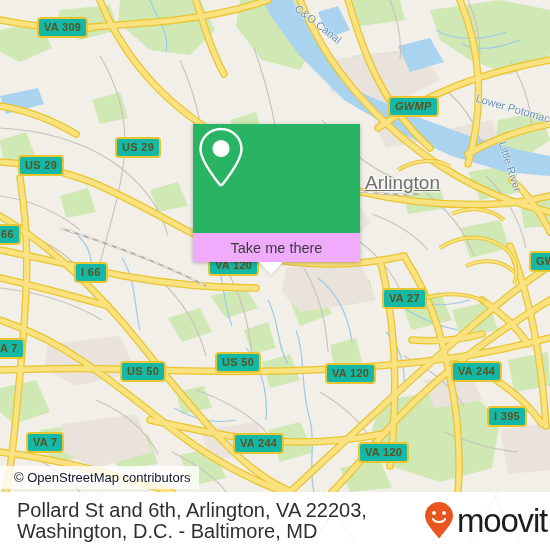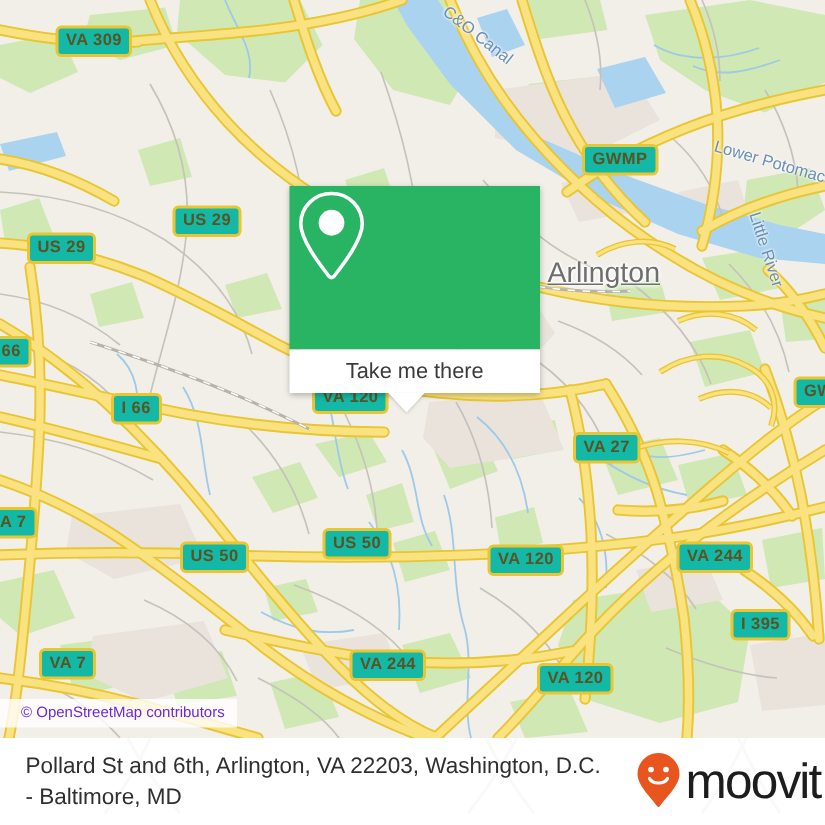--- a/index.html
+++ b/index.html
@@ -58,58 +58,58 @@
     box-shadow:0 1px 4px rgba(0,0,0,.28);
   }
   .card-top{
     height:109px;width:100%;
     background:#28b463;
     display:flex;align-items:center;justify-content:center;
     box-sizing:border-box;
   }
   .card-bottom{
     height:29px;width:100%;
-    background:#ffffff;
+    background:#f0abfc;
     display:flex;align-items:center;justify-content:center;
     box-sizing:border-box;
   }
   .card-bottom span{
     font-size:14.5px;color:#3b3b3b;
     font-family:"Liberation Sans", sans-serif;
   }
   .card-tail{
     position:absolute;left:66px;top:138px;width:0;height:0;
     border-left:12px solid transparent;
     border-right:12px solid transparent;
     border-top:13px solid #ffffff;
     filter:drop-shadow(0 1px 1px rgba(0,0,0,.15));
   }
 
   
   .attrib{
     position:absolute;left:0;top:466px;
     background:rgba(255,255,255,.80);
     padding:4px 8px 4px 14px;
-    font-size:10px;color:#6d28d9;
+    font-size:13px;color:#0f172a;
     font-family:"Liberation Sans", sans-serif;
     white-space:nowrap;
   }
 
   
   .footer{
     position:absolute;left:0;top:492px;width:550px;height:58px;
     background:#ffffff;
     overflow:hidden;
   }
   .footer-wm{
     position:absolute;left:0;top:-60px;width:550px;height:120px;opacity:.055;
   }
   .footer-text{
     position:absolute;left:17px;top:500px;width:385px;
-    font-size:15px;line-height:21px;color:#2f2f2f;
+    font-size:20px;line-height:21px;color:#2f2f2f;
     font-family:"Liberation Sans", sans-serif;
   }
   .brand{
     position:absolute;left:424px;top:501px;
     display:flex;align-items:center;gap:3px;
   }
   .brand-word{
     font-size:33px;letter-spacing:-1.2px;color:#1d1d1d;
     font-family:"Liberation Sans", sans-serif;
     font-weight:500;line-height:33px;
@@ -317,21 +317,21 @@
           <path d="M60,228 C110,244 160,262 206,286" stroke="#b7b2aa" stroke-width="2" fill="none"></path>
           <path d="M60,228 C110,244 160,262 206,286" stroke="#ffffff" stroke-width="1" stroke-dasharray="5 5" fill="none"></path>
           <path d="M300,178 C340,190 380,196 420,194" stroke="#b7b2aa" stroke-width="2" fill="none"></path>
           <path d="M300,178 C340,190 380,196 420,194" stroke="#ffffff" stroke-width="1" stroke-dasharray="5 5" fill="none"></path>
         </g>
       </g>
     </svg>
 
     <div id="shield-layer">
         <div class="shield" style="left: 37px; top: 17px;">VA 309</div>
-        <div class="shield" style="left: 388px; top: 96px;">GWMP</div>
+        <div class="shield" style="left: 388px; top: 96px; font-style: italic;">GWMP</div>
         <div class="shield" style="left: 115px; top: 137px;">US 29</div>
         <div class="shield" style="left: 18px; top: 155px;">US 29</div>
         <div class="shield" style="left: -6px; top: 224px;">66</div>
         <div class="shield" style="left: 74px; top: 262px;">I 66</div>
         <div class="shield" style="left: 208px; top: 255px;">VA 120</div>
         <div class="shield" style="left: 382px; top: 288px;">VA 27</div>
         <div class="shield" style="left: 325px; top: 363px;">VA 120</div>
         <div class="shield" style="left: 451px; top: 361px;">VA 244</div>
         <div class="shield" style="left: 120px; top: 361px;">US 50</div>
         <div class="shield" style="left: 215px; top: 352px;">US 50</div>

